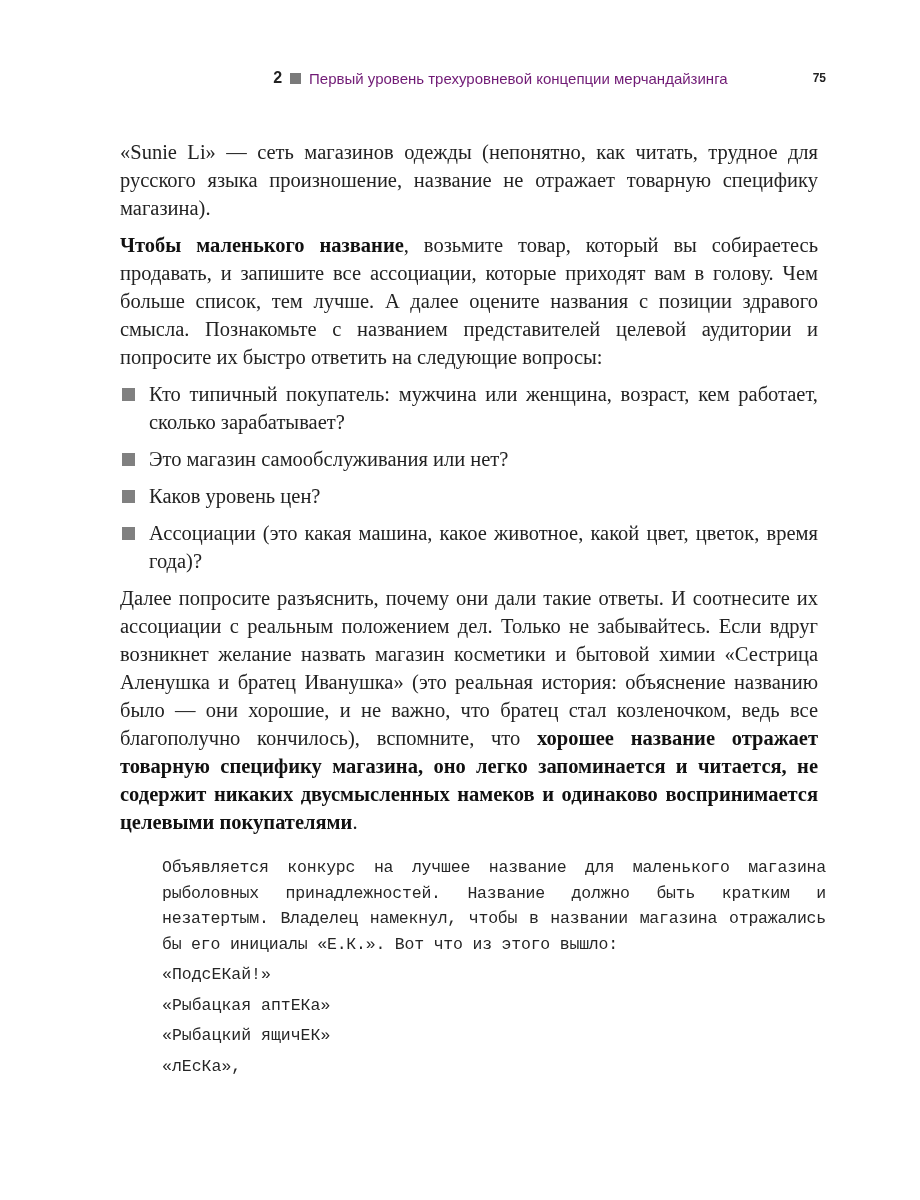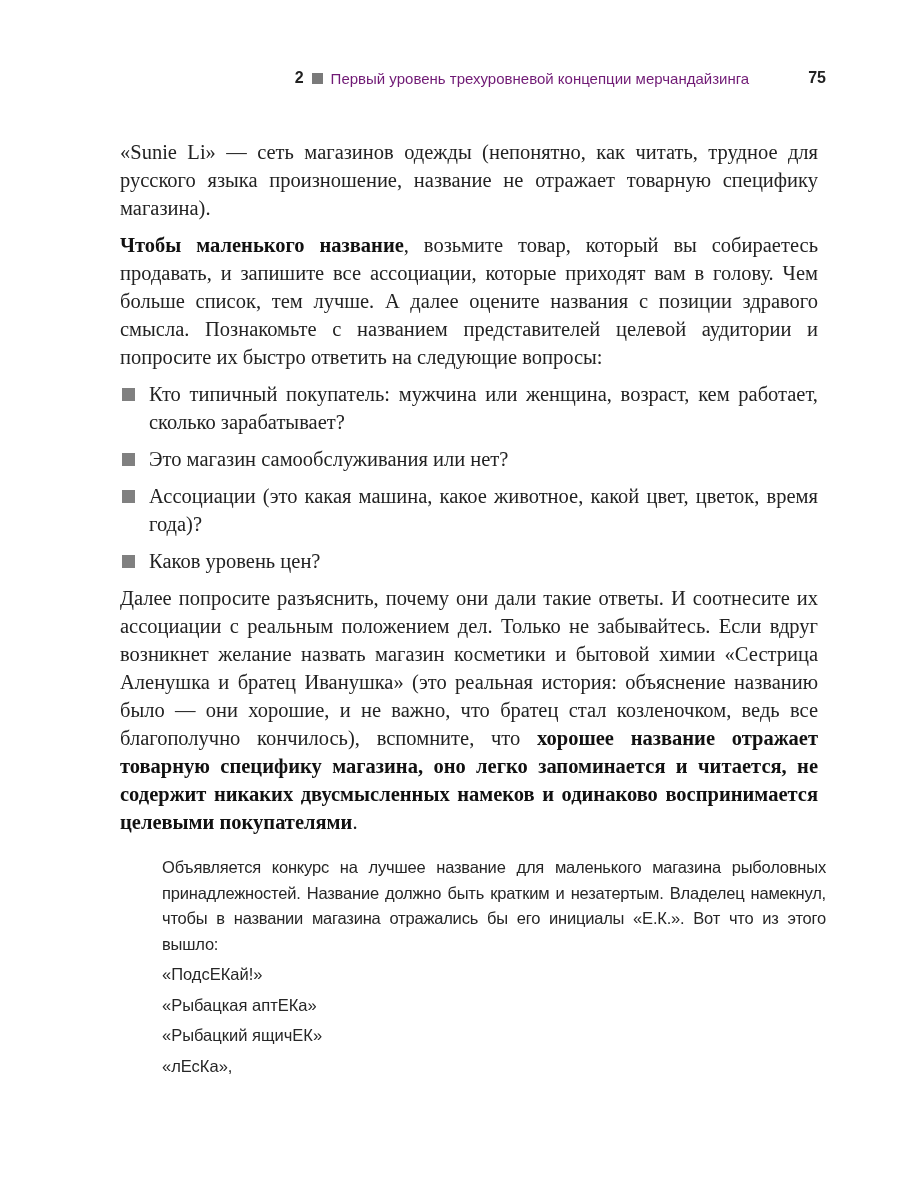--- a/index.html
+++ b/index.html
@@ -5,35 +5,35 @@
     html, body { margin: 0; padding: 0; background: #ffffff; }
     body { width: 920px; height: 1200px; position: relative; overflow: hidden; color: #1f1f1f; }
     .header {
       position: absolute; top: 66px; left: 128px; width: 698px; height: 24px;
       font-family: "Liberation Sans", sans-serif; font-size: 15px; color: #555;
       display: flex; align-items: center; justify-content: flex-end;
     }
     .header .chap { font-weight: bold; color: #222; font-size: 16px; margin-right: 8px; }
     .header .sq { display: inline-block; width: 11px; height: 11px; background: #7a7a7a; margin-right: 8px; }
     .header .title { color: #701a75; }
-    .header .pnum { font-weight: bold; color: #222; font-size: 16px; margin-left: 59px; }
+    .header .pnum { font-weight: bold; color: #222; font-size: 12px; margin-left: 85px; }
 
     .body-text {
       position: absolute; left: 120px; top: 138px; width: 698px;
       font-family: "Liberation Serif", serif; font-size: 20.5px; line-height: 28px; color: #222;
     }
     .body-text p { margin: 0 0 9px 0; text-align: justify; }
     .body-text b { font-weight: bold; color: #111; }
     ul.bullets { list-style: none; margin: 0 0 8px 0; padding: 0; }
     ul.bullets li { position: relative; padding-left: 29px; margin-bottom: 9px; text-align: justify; }
     ul.bullets li .bsq { position: absolute; left: 2px; top: 8px; width: 13px; height: 13px; background: #808080; }
 
     .example {
       position: absolute; left: 162px; top: 855px; width: 664px;
-      font-family: Liberation Sans, sans-serif; font-size: 16.5px; line-height: 25.5px; color: #262626;
+      font-family: Liberation Mono, monospace; font-size: 16.5px; line-height: 25.5px; color: #262626;
     }
     .example p { margin: 0 0 5px 0; text-align: justify; letter-spacing: -0.2px; }
     .example .name { margin: 0 0 5px 0; }
   </style>
 </head>
 <body>
 
 <div class="header">
   <span class="chap">2</span>
   <span class="sq"></span>
@@ -41,22 +41,22 @@
   <span class="pnum">75</span>
 </div>
 
 <div class="body-text">
   <p>«Sunie Li» — сеть магазинов одежды (непонятно, как читать, трудное для русского языка произношение, название не отражает товарную специфику магазина).</p>
   <p><b>Чтобы маленького название</b><span>, возьмите товар, который вы собираетесь продавать, и запишите все ассоциации, которые приходят вам в голову. Чем больше список, тем лучше. А далее оцените названия с позиции здравого смысла. Познакомьте с названием представителей целевой аудитории и попросите их быстро ответить на следующие вопросы:</span></p>
   <ul class="bullets">
     <li><span class="bsq"></span></li>
     <li><span class="bsq"></span><span>Кто типичный покупатель: мужчина или женщина, возраст, кем работает, сколько зарабатывает?</span></li>
     <li><span class="bsq"></span><span>Это магазин самообслуживания или нет?</span></li>
+    <li><span class="bsq"></span><span>Каков уровень цен?</span></li>
     <li><span class="bsq"></span><span>Ассоциации (это какая машина, какое животное, какой цвет, цветок, время года)?</span></li>
-    <li><span class="bsq"></span><span>Каков уровень цен?</span></li>
   </ul>
   <p><span>Далее попросите разъяснить, почему они дали такие ответы. И соотнесите их ассоциации с реальным положением дел. Только не забывайтесь. Если вдруг возникнет желание назвать магазин косметики и бытовой химии «Сестрица Аленушка и братец Иванушка» (это реальная история: объяснение названию было — они хорошие, и не важно, что братец стал козленочком, ведь все благополучно кончилось), вспомните, что </span><b>хорошее название отражает товарную специфику магазина, оно легко запоминается и читается, не содержит никаких двусмысленных намеков и одинаково воспринимается целевыми покупателями</b><span>.</span></p>
 </div>
 
 <div class="example">
   <p>Объявляется конкурс на лучшее название для маленького магазина рыболовных принадлежностей. Название должно быть кратким и незатертым. Владелец намекнул, чтобы в названии магазина отражались бы его инициалы «Е.К.». Вот что из этого вышло:</p>
   <div class="name">«ПодсЕКай!»</div>
   <div class="name">«Рыбацкая аптЕКа»</div>
   <div class="name">«Рыбацкий ящичЕК»</div>
   <div class="name">«лЕсКа»,</div>

